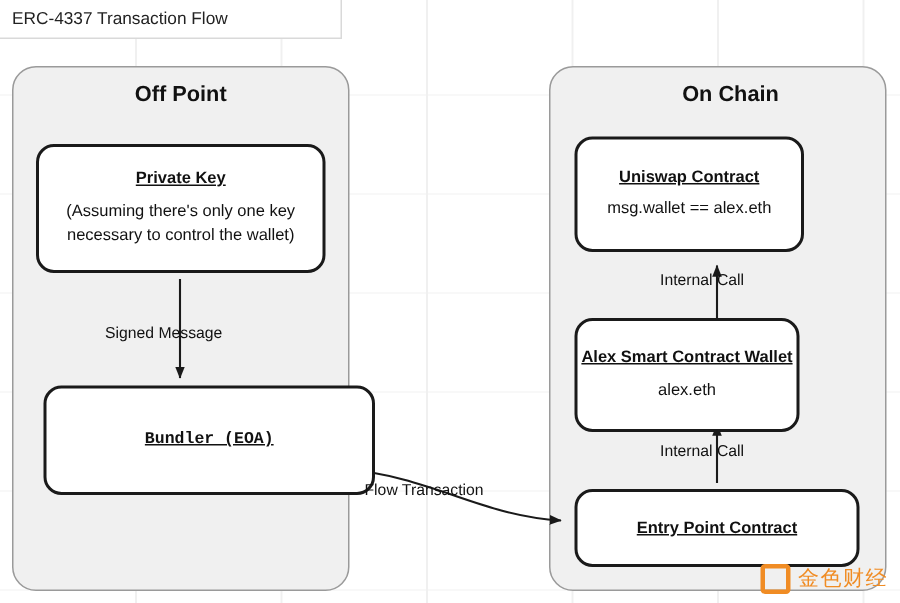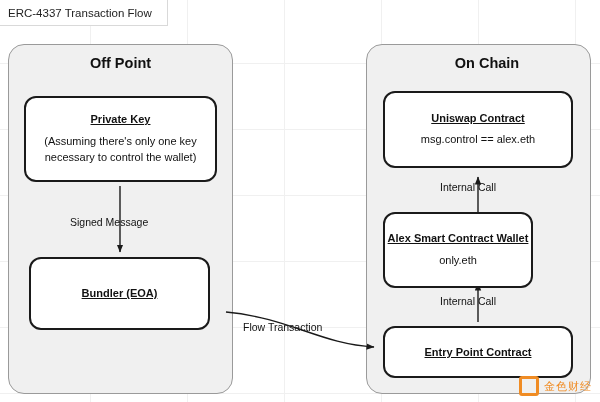--- a/index.html
+++ b/index.html
@@ -24,21 +24,21 @@
       linear-gradient(to right, #f0f0f0 1px, transparent 1px),
       linear-gradient(to bottom, #f0f0f0 1px, transparent 1px);
     background-size: 97px 66px;
     background-position: -7px -3px;
   }
   
   #title-tab {
     position: absolute;
     left: 0;
     top: 0;
-    width: 168px;
+    width: 228px;
     height: 26px;
     background: #ffffff;
     border-right: 1px solid #d9d9d9;
     border-bottom: 1px solid #d9d9d9;
     box-sizing: border-box;
     display: flex;
     align-items: center;
     padding-left: 8px;
     font-size: 11.5px;
     color: #222222;
@@ -111,21 +111,21 @@
     gap: 5px;
   }
   #wm-mark {
     width: 20px;
     height: 20px;
     border: 3px solid #f08c24;
     border-radius: 3px;
     box-sizing: border-box;
   }
   #wm-text {
-    font-size: 11px;
+    font-size: 14px;
     color: #f08c24;
     font-family: "DejaVu Sans", sans-serif;
     letter-spacing: 1px;
   }
 </style>
 </head>
 <body>
 
 <div id="canvas">
 
@@ -156,32 +156,32 @@
 
     <line x1="478" y1="216" x2="478" y2="177" stroke="#1a1a1a" stroke-width="1.4" marker-end="url(#ah)"></line>
   </svg>
 
   <div class="node" style="left:24px; top:96px; width:193px; height:86px;">
     <div class="node-title">Private Key</div>
     <div class="node-sub">(Assuming there's only one key
 necessary to control the wallet)</div>
   </div>
 
-  <div class="node" style="left:29px; top:257px; width:181px; height:73px;">
+  <div class="node" style="left:29px; top:257px; width:221px; height:73px;font-family:Liberation Mono, monospace;">
     <div class="node-title">Bundler (EOA)</div>
   </div>
 
-  <div class="node" style="left:383px; top:91px; width:190px; height:77px;">
+  <div class="node" style="left:383px; top:91px; width:153px; height:77px;">
     <div class="node-title">Uniswap Contract</div>
-    <div class="node-sub">msg.control == alex.eth</div>
+    <div class="node-sub">msg.wallet == alex.eth</div>
   </div>
 
   <div class="node" style="left:383px; top:212px; width:150px; height:76px;">
     <div class="node-title">Alex Smart Contract Wallet</div>
-    <div class="node-sub">only.eth</div>
+    <div class="node-sub">alex.eth</div>
   </div>
 
   <div class="node" style="left:383px; top:326px; width:190px; height:52px;justify-content:center;">
     <div class="node-title">Entry Point Contract</div>
   </div>
 
   <div class="edge-label" style="left:70px; top:216px;">Signed Message</div>
   <div class="edge-label" style="left:243px; top:321px;">Flow Transaction</div>
   <div class="edge-label" style="left:440px; top:295px;">Internal Call</div>
   <div class="edge-label" style="left:440px; top:181px;">Internal Call</div>

